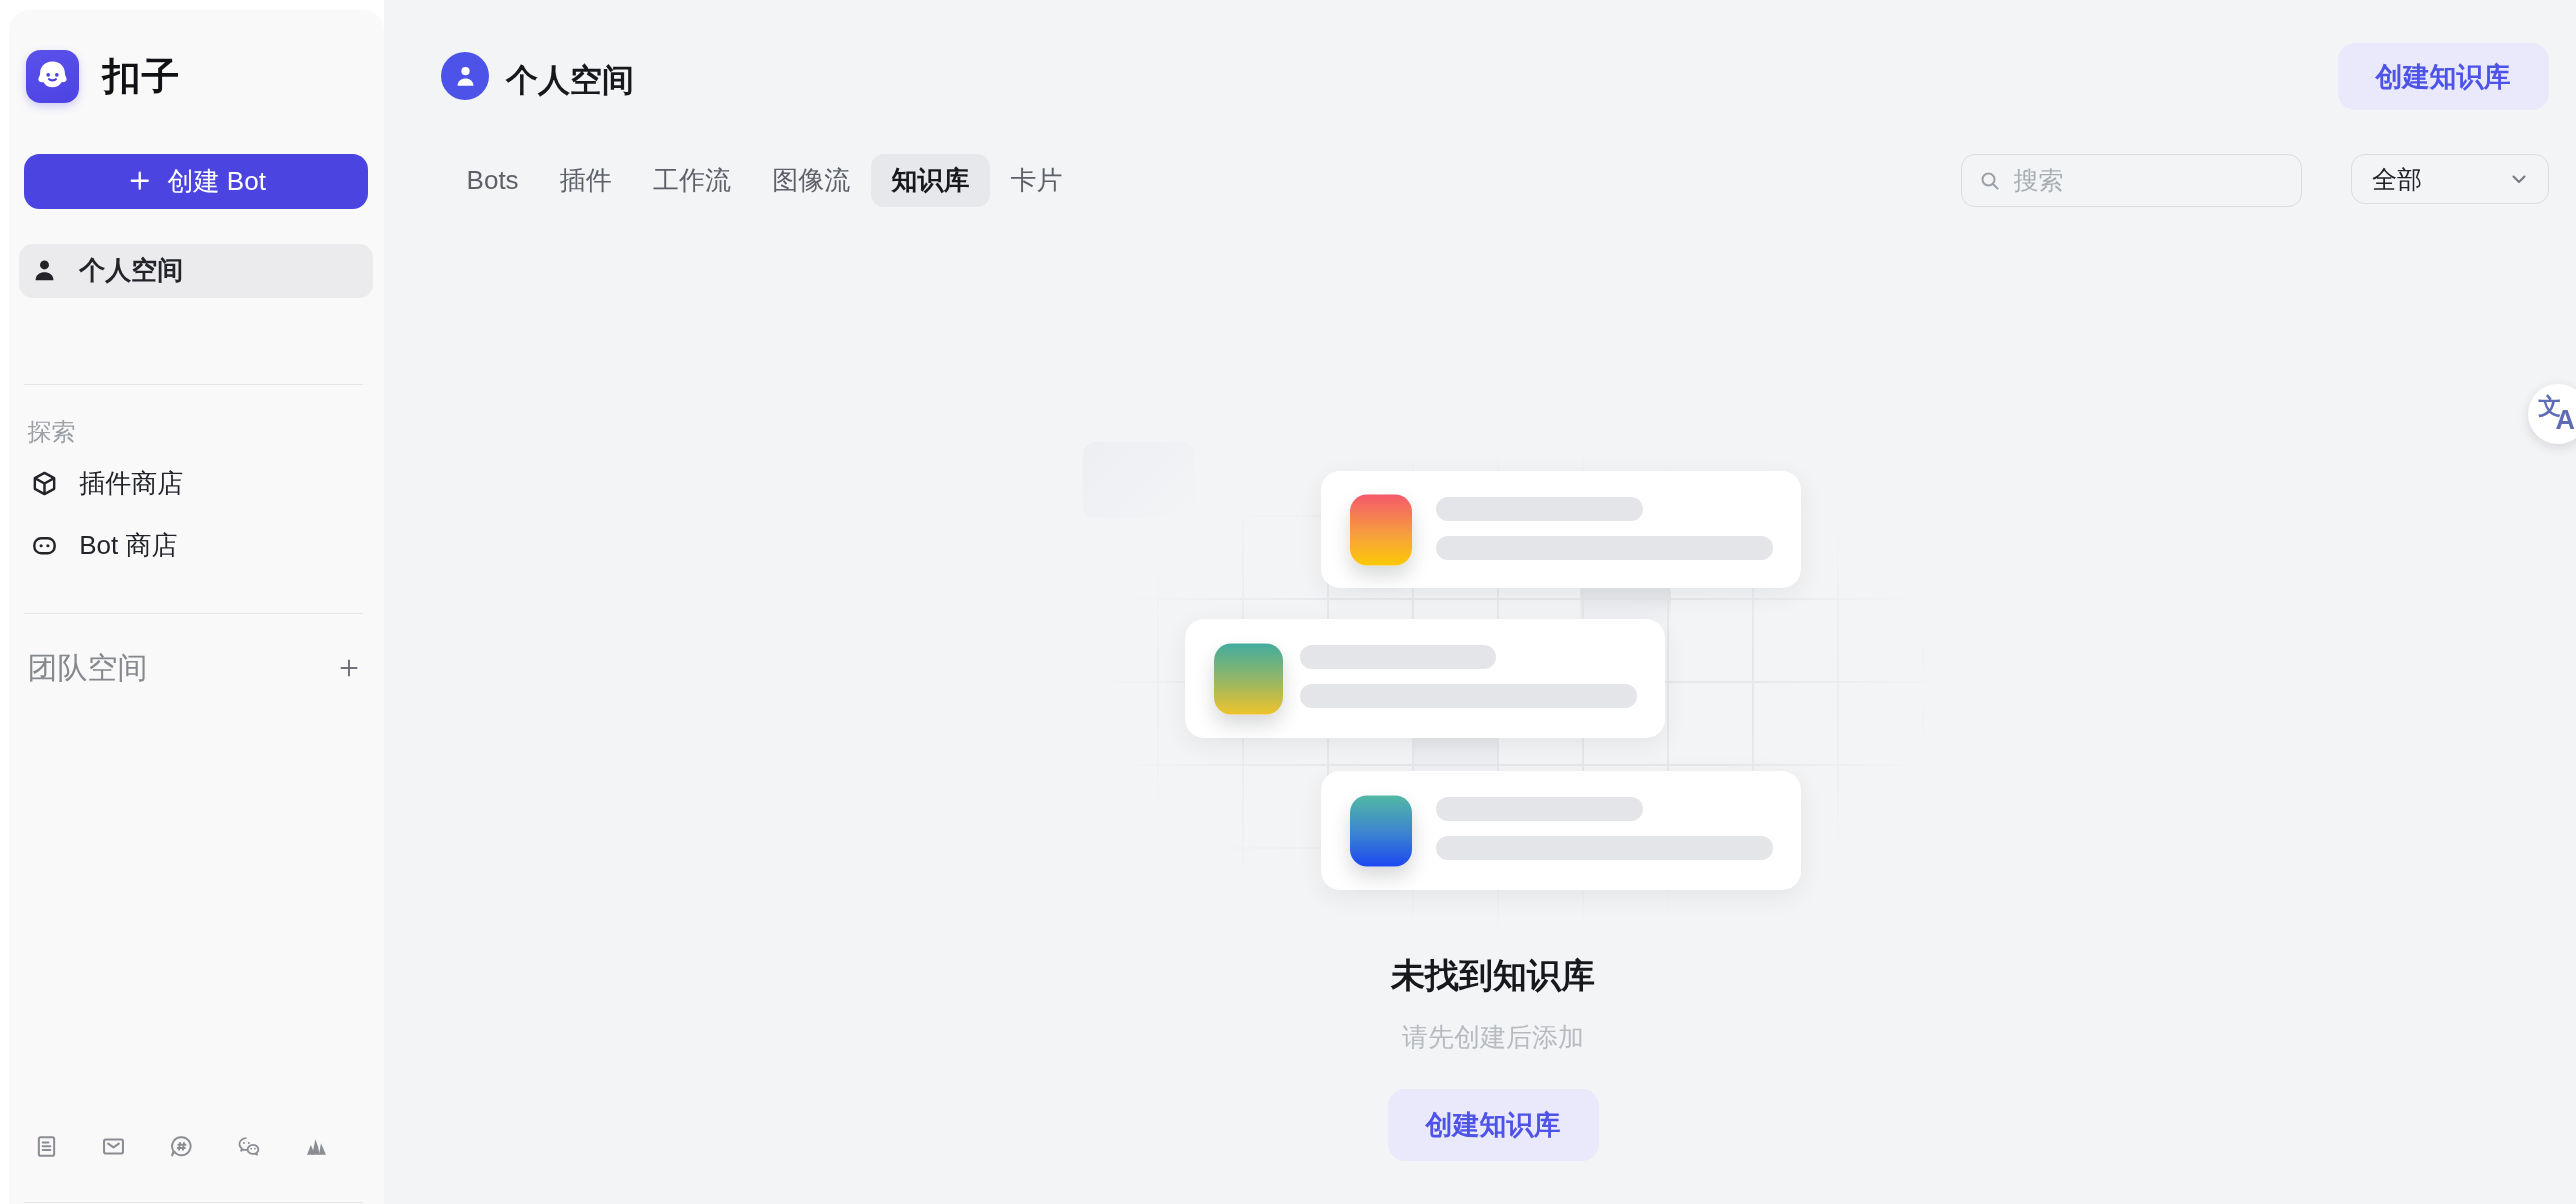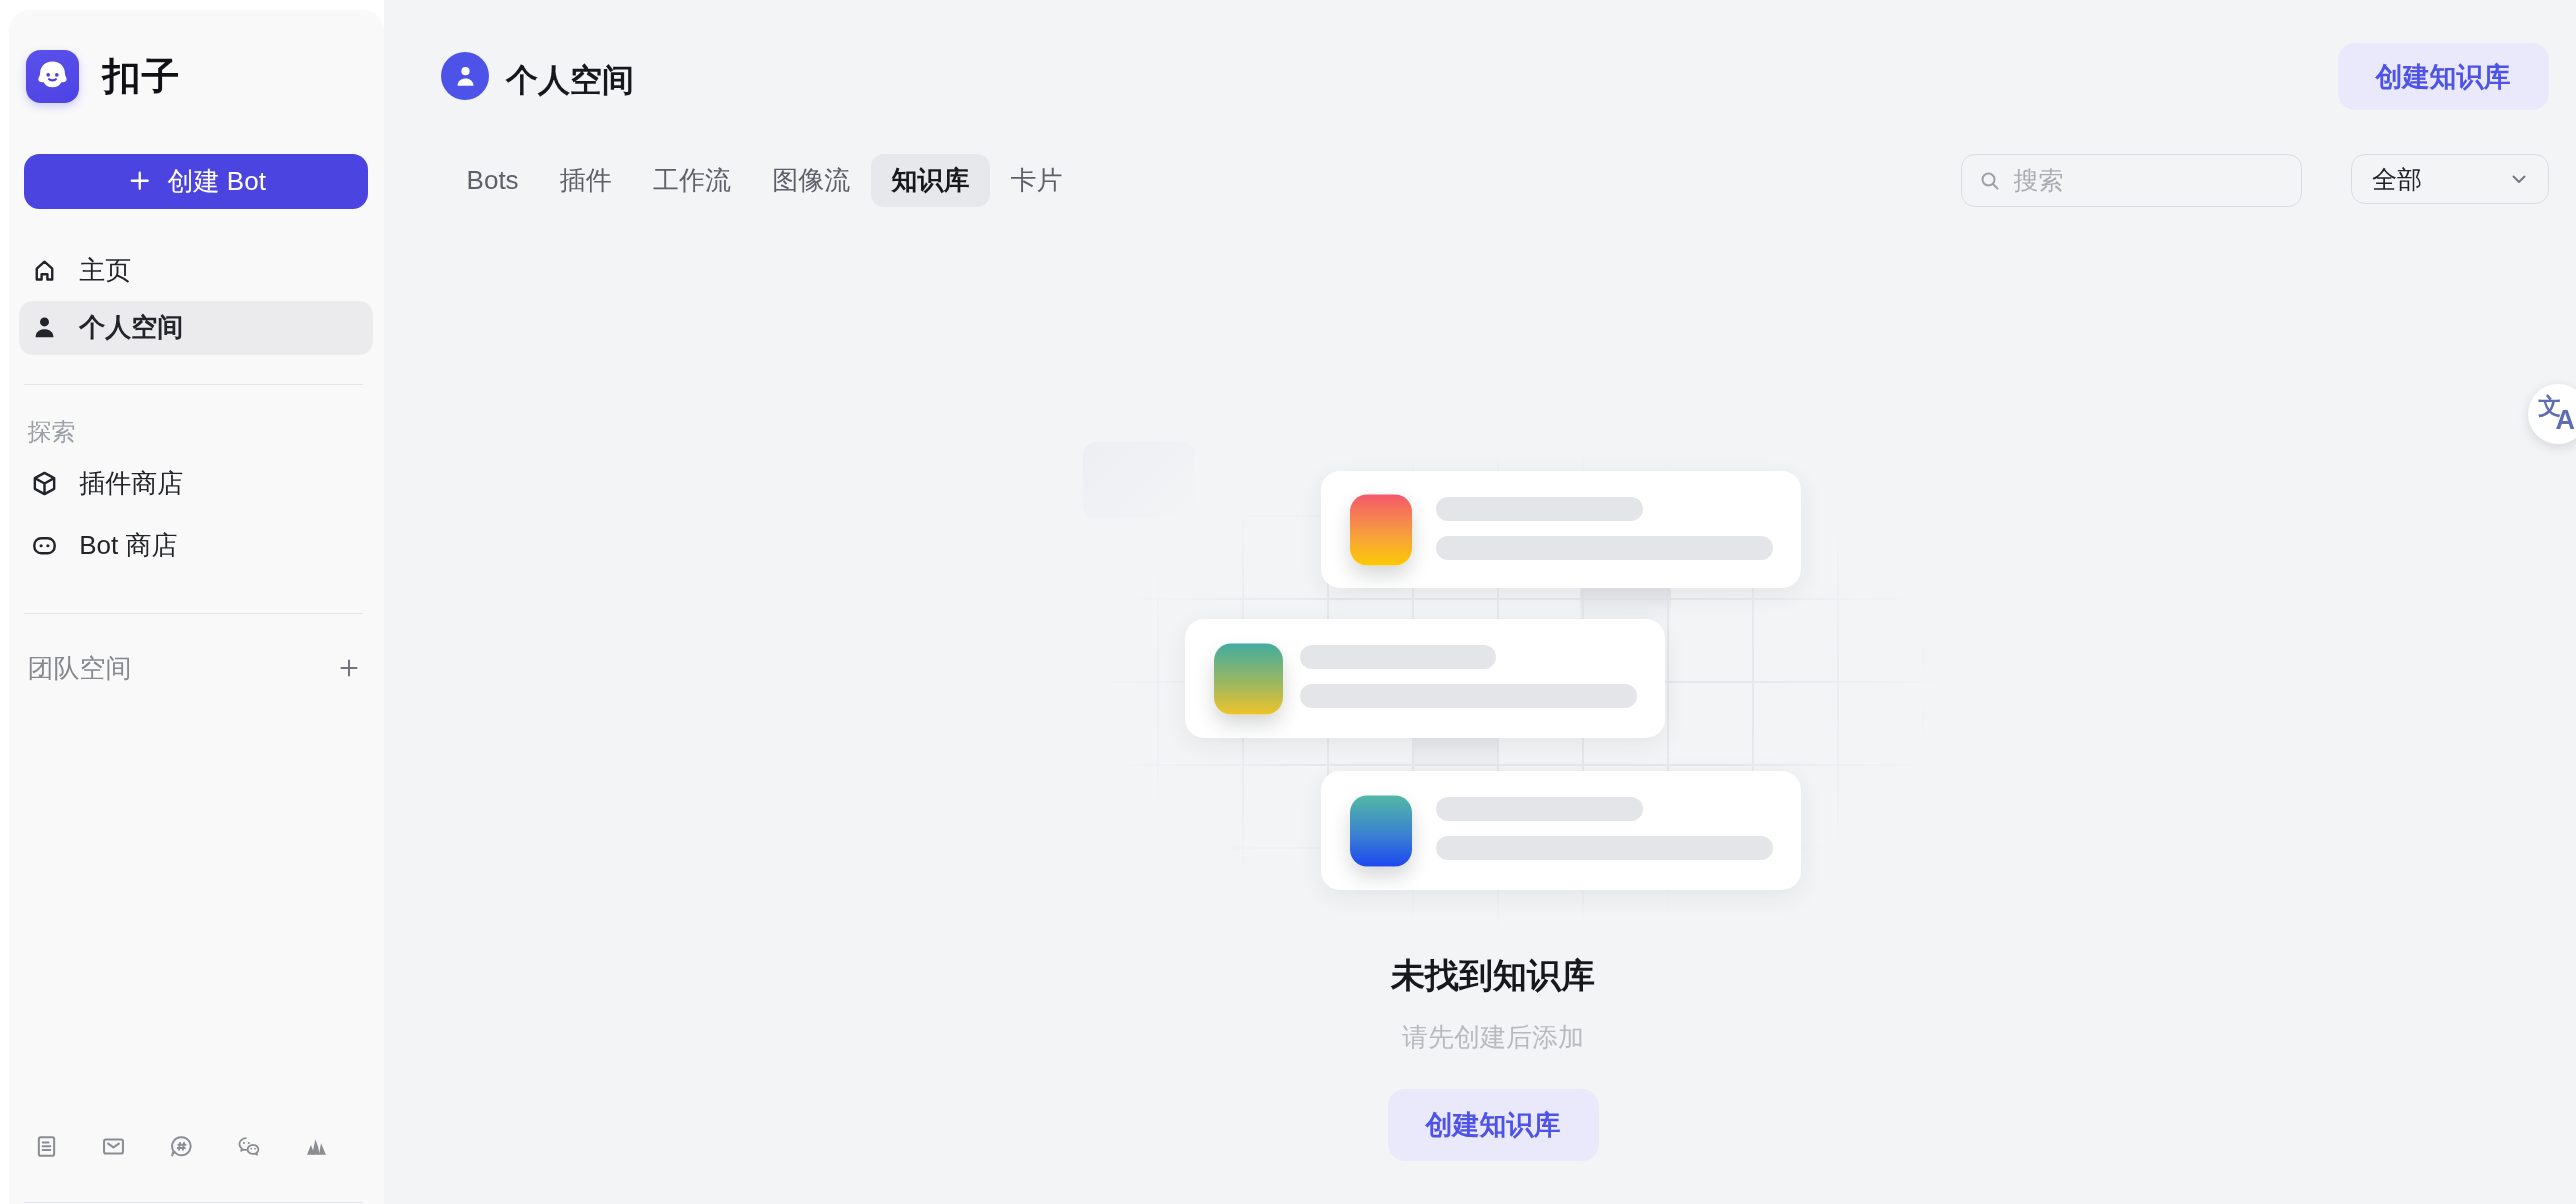--- a/index.html
+++ b/index.html
@@ -54,21 +54,21 @@
 
   .section-label { position:absolute; left:19px; top:406px; font-size:24px; color:#9ba0a6; }
 
   .explore { position:absolute; left:10.3px; right:10.3px; top:447px; }
   .explore .nav-item { margin-bottom:7.7px; }
 
   .team-row {
     position:absolute; left:10.3px; right:10.3px; top:632px; height:53px;
     display:flex; align-items:center; justify-content:space-between; padding:0 10.3px 0 8.6px;
   }
-  .team-label { font-size:26px; color:#85888d; }
+  .team-label { font-size:30px; color:#85888d; }
   .team-add { width:29px; height:29px; color:#6f7278; background:none; border:none; cursor:pointer; display:flex; align-items:center; justify-content:center; }
   .team-add svg { width:26px; height:26px; }
 
   .foot-icons {
     position:absolute; left:24px; width:298px; top:1122px; height:29px;
     display:flex; align-items:center; justify-content:space-between;
   }
   .foot-btn { width:27.5px; height:27.5px; border:none; background:none; cursor:pointer; color:#8a8d92; padding:0; }
   .foot-btn svg { width:27px; height:27px; display:block; }
 
@@ -190,28 +190,20 @@
     </div>
 
     <button class="create-bot">
       <svg viewBox="0 0 24 24" fill="none" stroke="#ffffff" stroke-width="2" stroke-linecap="round">
           <path d="M12 5v14M5 12h14"></path>
         </svg>
       <span>创建 Bot</span>
     </button>
 
     <nav class="nav">
-      <div class="nav-item">
-        <span class="nv-icon">
-          <svg viewBox="0 0 24 24" fill="none" stroke="currentColor" stroke-width="2" stroke-linejoin="round" stroke-linecap="round">
-            <path d="M5.6 19.4v-9L12 4.7l6.4 5.7v9h-4v-4.3H9.6v4.3z"></path>
-          </svg>
-        </span>
-        <span class="nv-label">主页</span>
-      </div>
       <div class="nav-item active">
         <span class="nv-icon">
           <svg viewBox="0 0 24 24" fill="currentColor">
             <circle cx="12" cy="7.4" r="3.7"></circle>
             <path d="M4.6 19.6c.3-3.9 3.5-6.1 7.4-6.1s7.1 2.2 7.4 6.1c0 .3-.2.5-.5.5H5.1c-.3 0-.5-.2-.5-.5z"></path>
           </svg>
         </span>
         <span class="nv-label">个人空间</span>
       </div>
     </nav>

